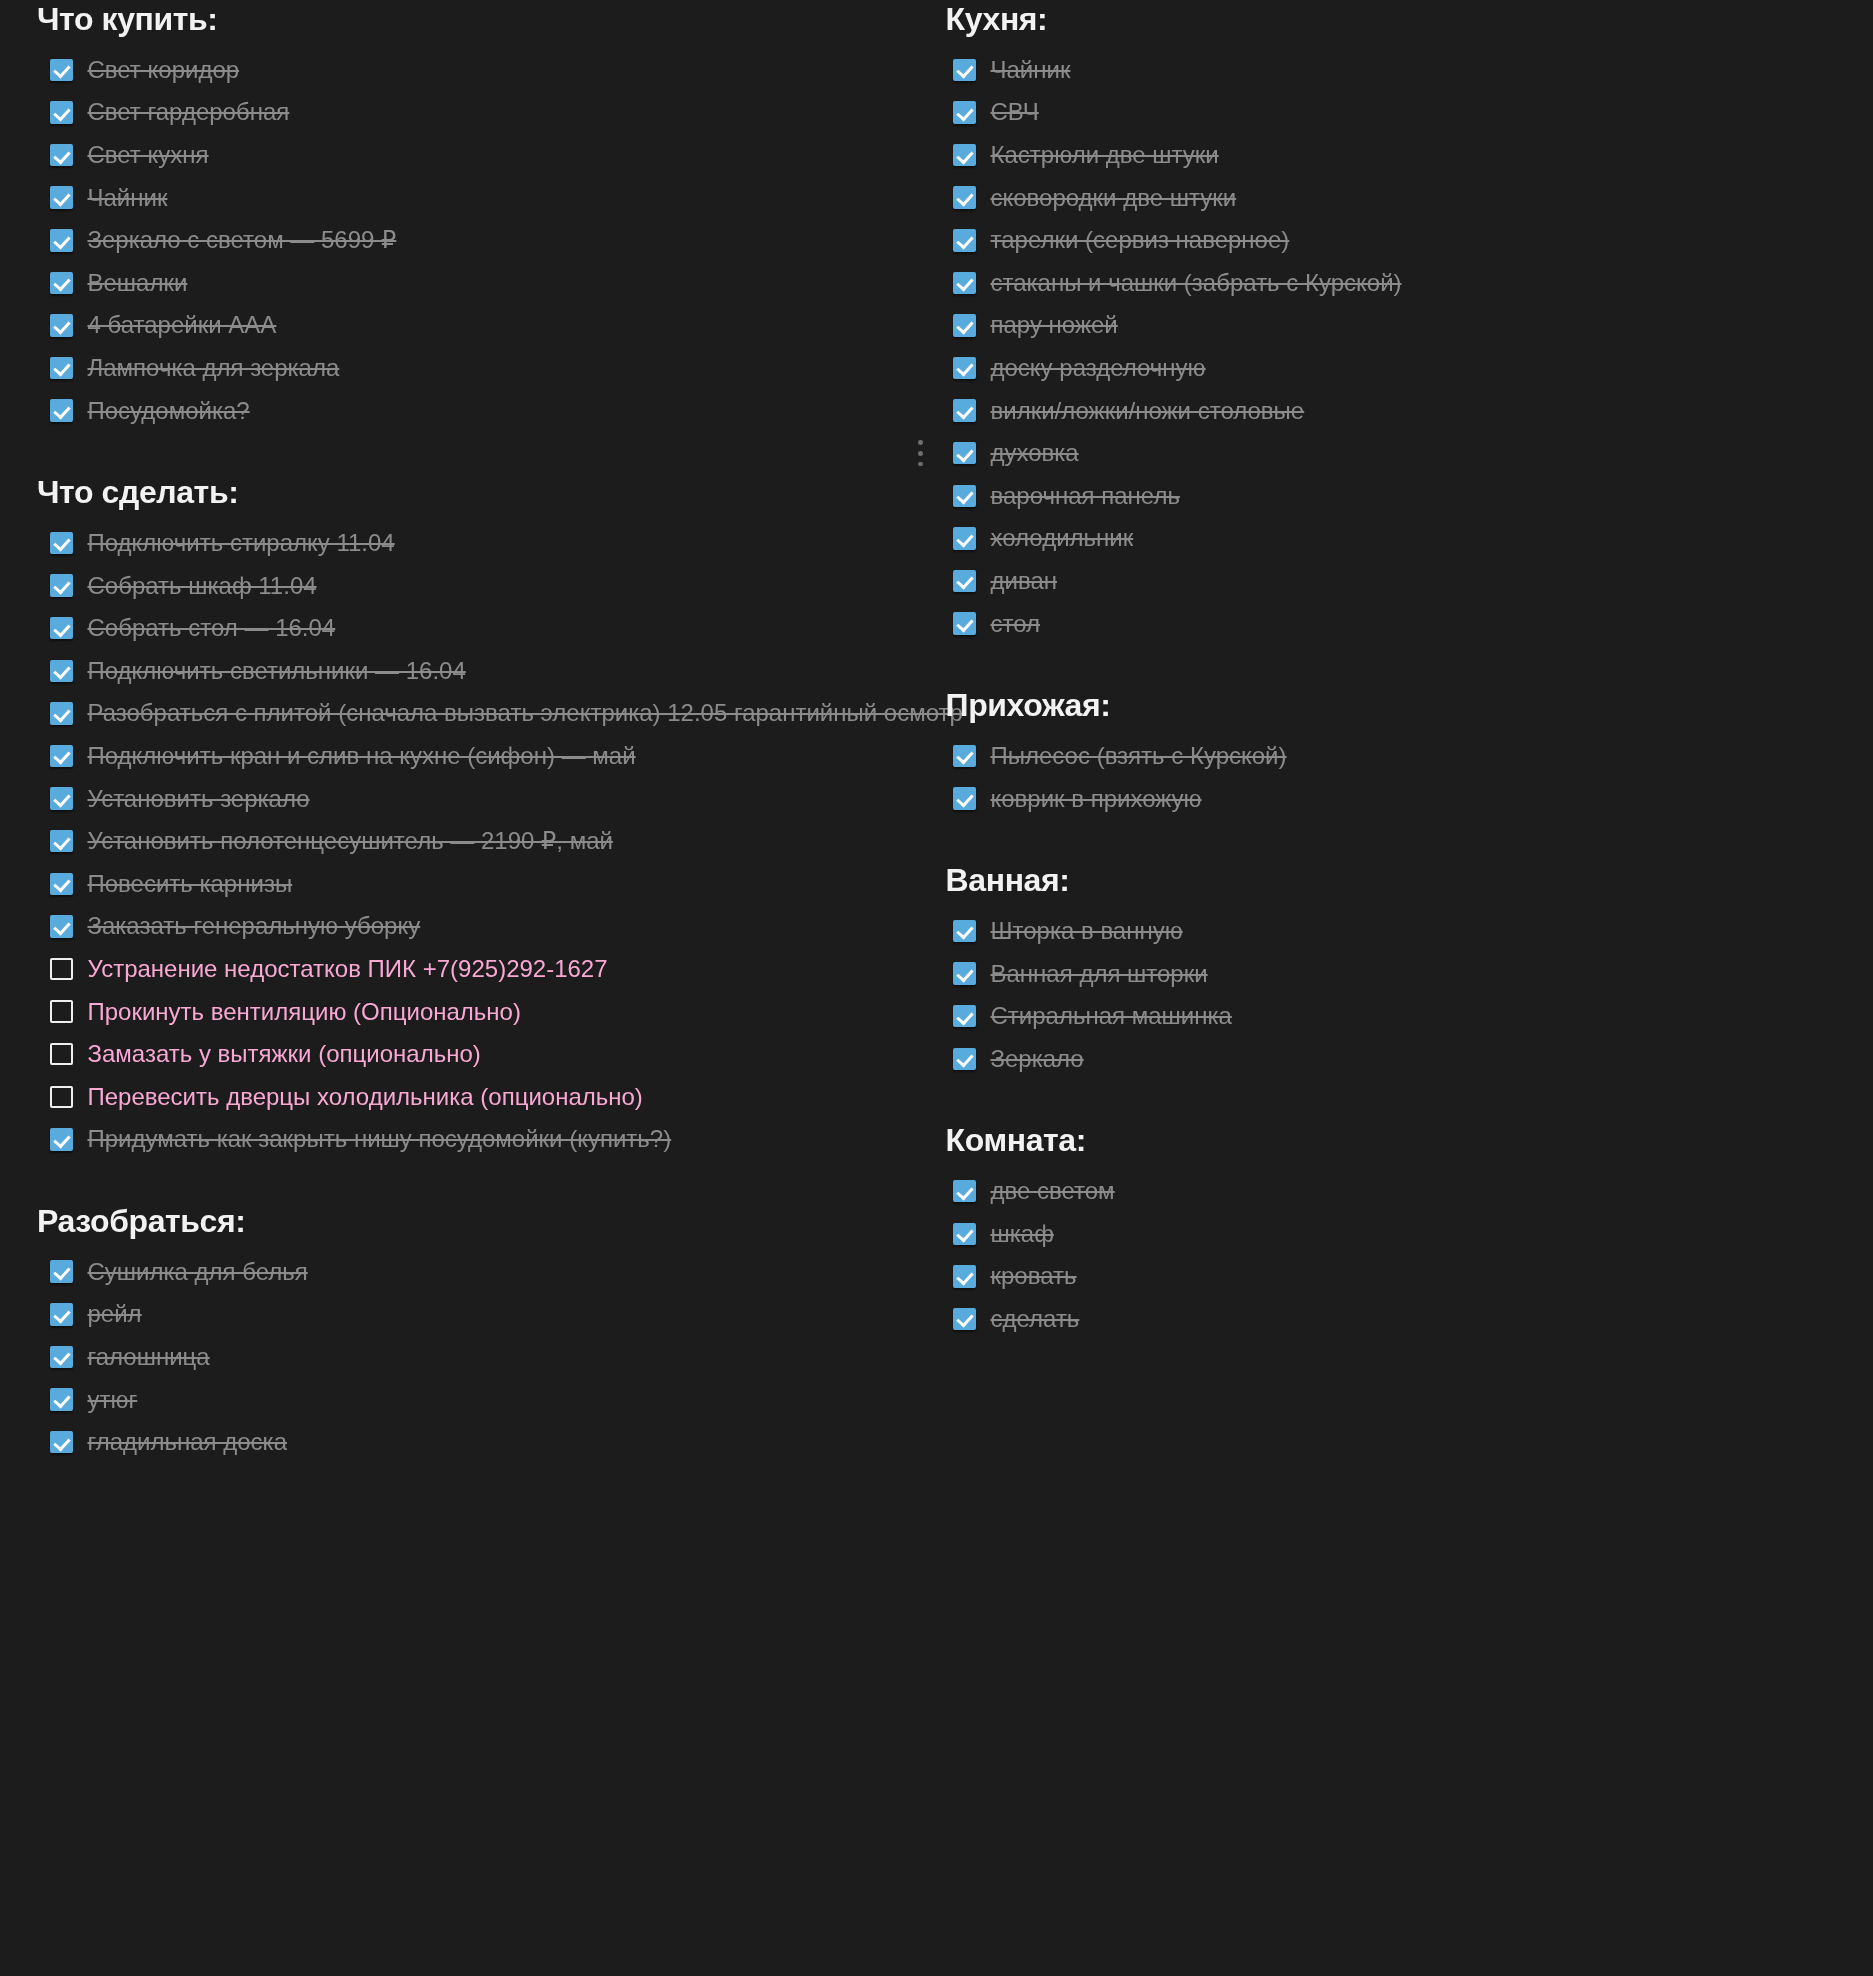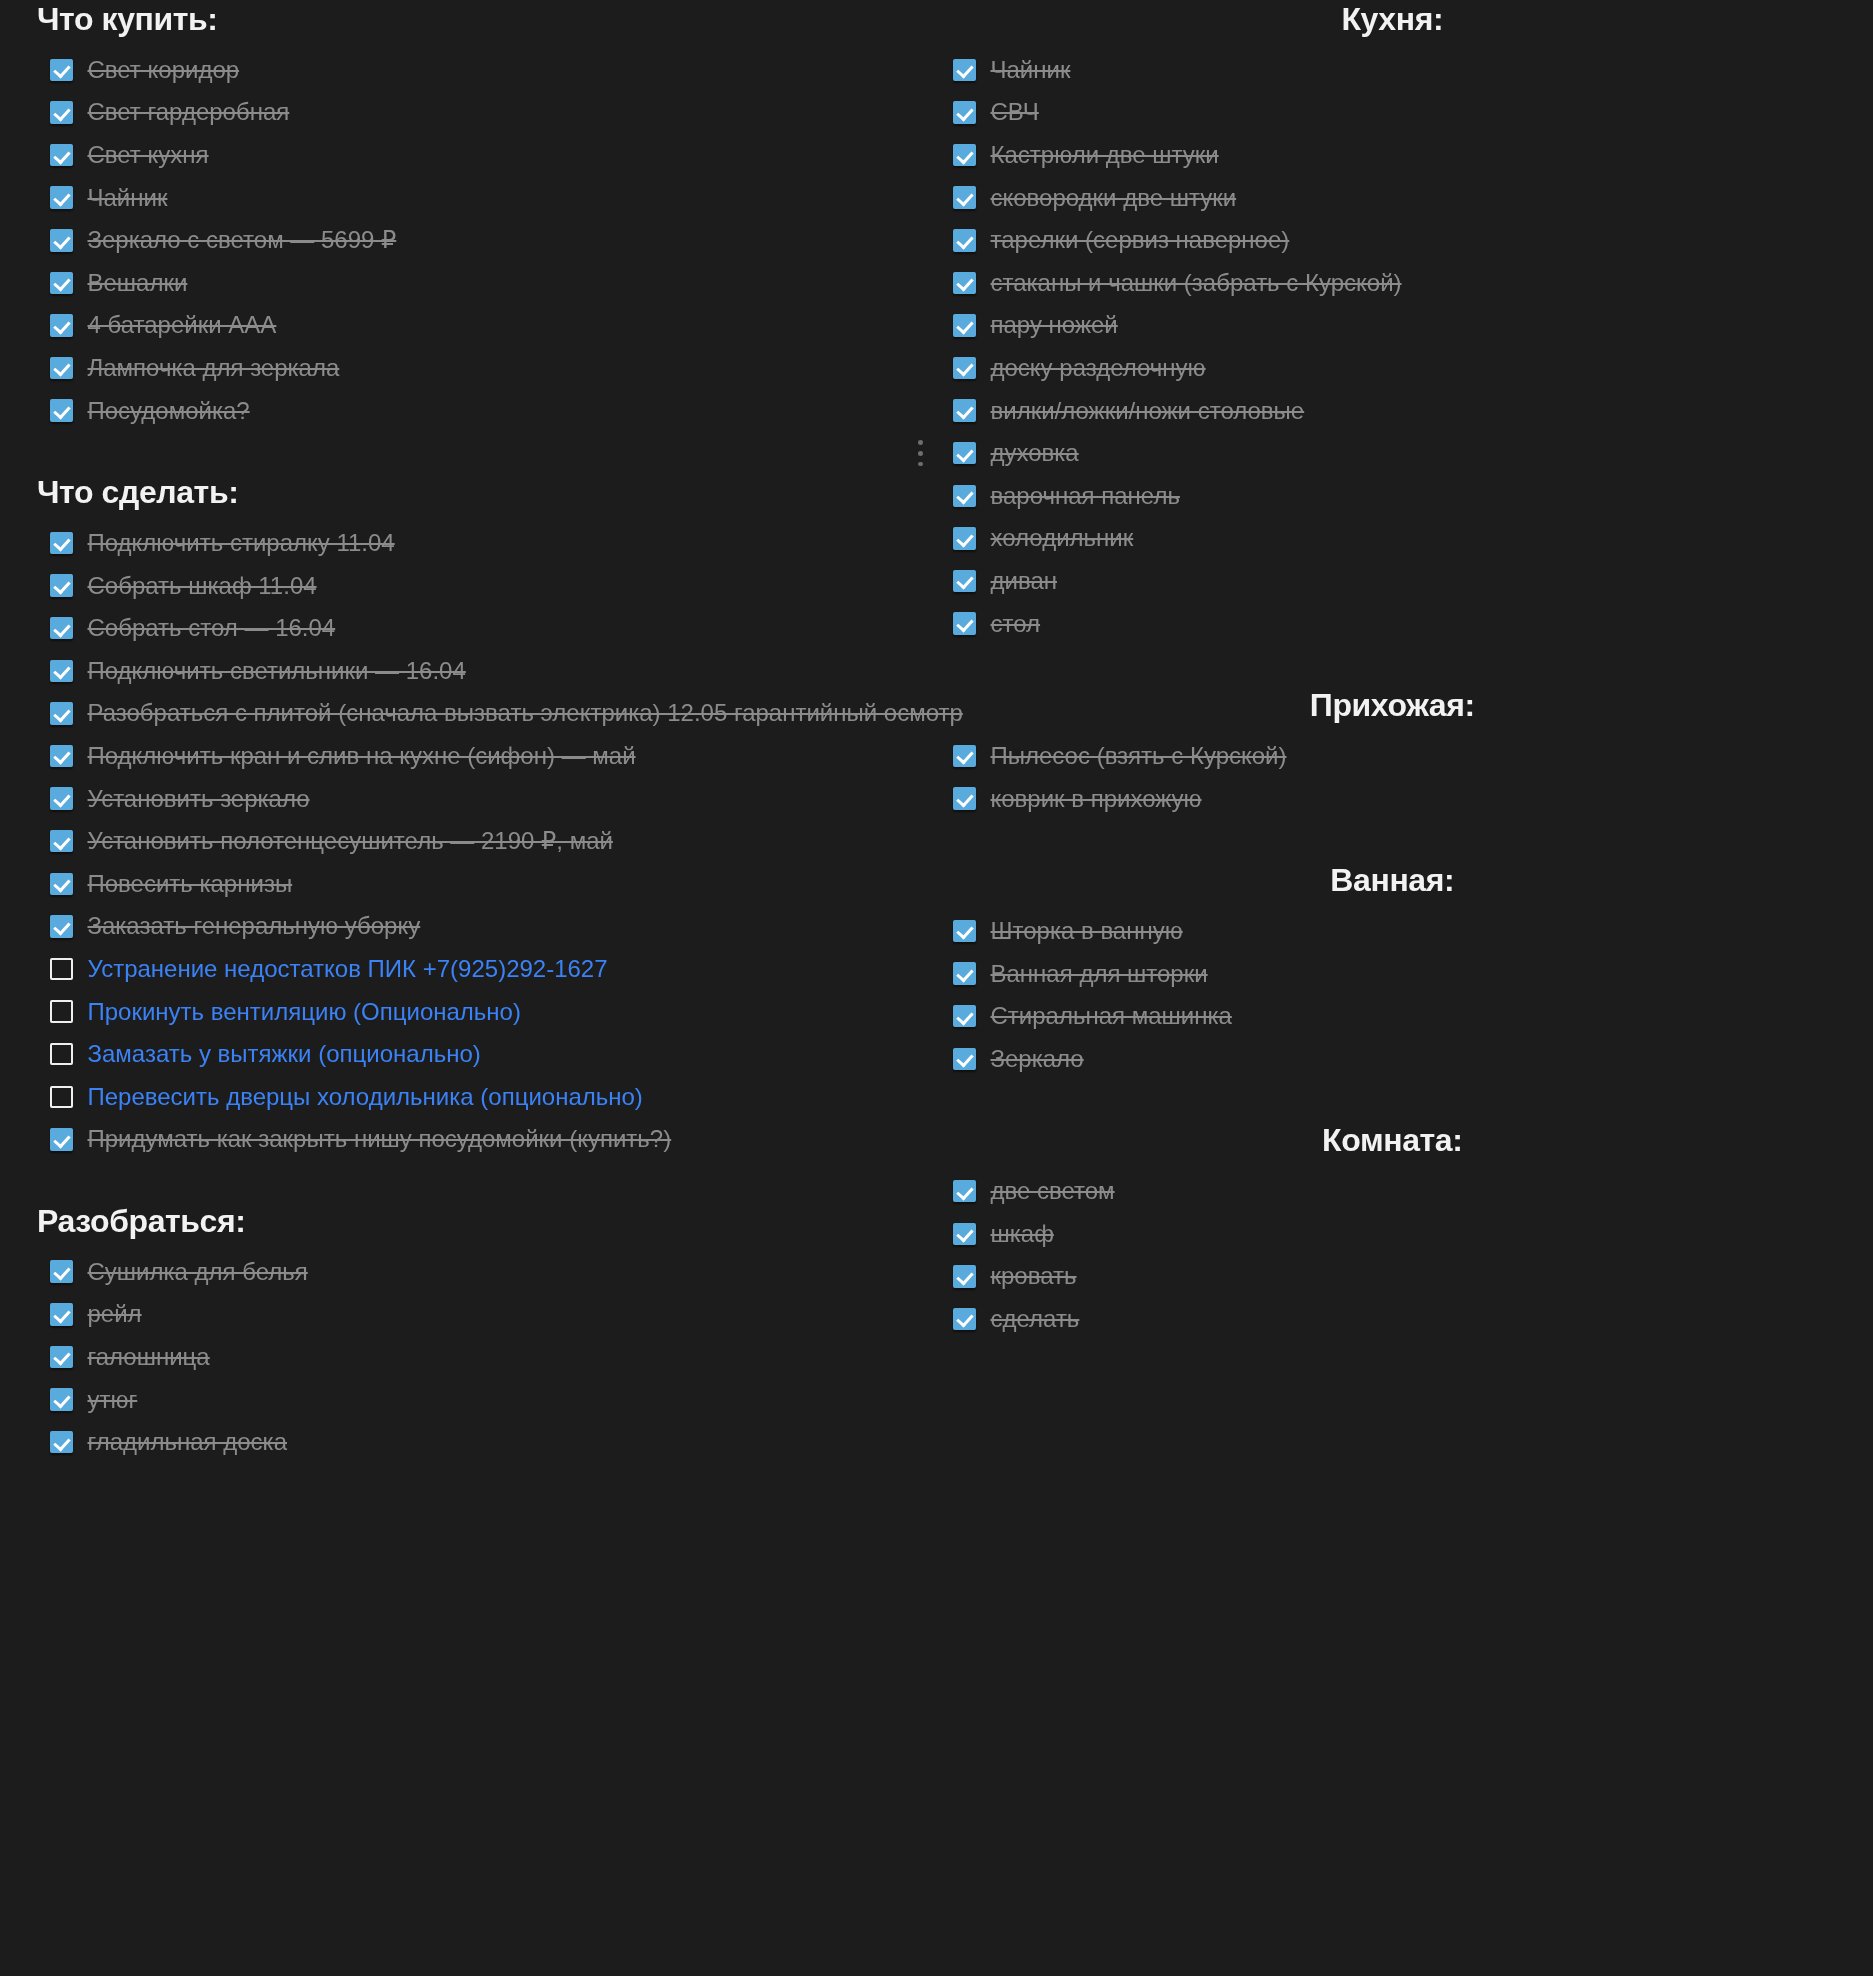--- a/index.html
+++ b/index.html
@@ -36,21 +36,21 @@
     font-size: 32px;
     font-weight: bold;
     color: #f2f2f2;
     letter-spacing: -0.4px;
     margin: 0 0 13px 0;
     padding: 0;
     line-height: 1.2;
     white-space: nowrap;
   }
   .col-left .section-title  { margin-left: 0px; }
-  .col-right .section-title { margin-left: 5.6px; text-align: center; }
+  .col-right .section-title { margin-left: 5.6px; }
 
   .section + .section { margin-top: 44px; }
 
   .todo-item {
     display: flex;
     align-items: center;
     min-height: 37px;
     margin: 0 0 5.6px 0;
     padding-left: 13px;
     position: relative;
@@ -111,21 +111,21 @@
     line-height: 32px;
     white-space: nowrap;
   }
   .todo-item.done .label {
     color: #8b8b8b;
     text-decoration: line-through;
     text-decoration-color: #8b8b8b;
     text-decoration-thickness: 1.9px;
   }
   .todo-item.open .label {
-    color: #3b82f6;
+    color: #f9a8d4;
     text-decoration: none;
   }
 </style>
 </head>
 <body>
 
 <div class="board">
   <div class="column col-left" id="col-left">
       <div class="section">
         <div class="section-title">Что купить:</div>

